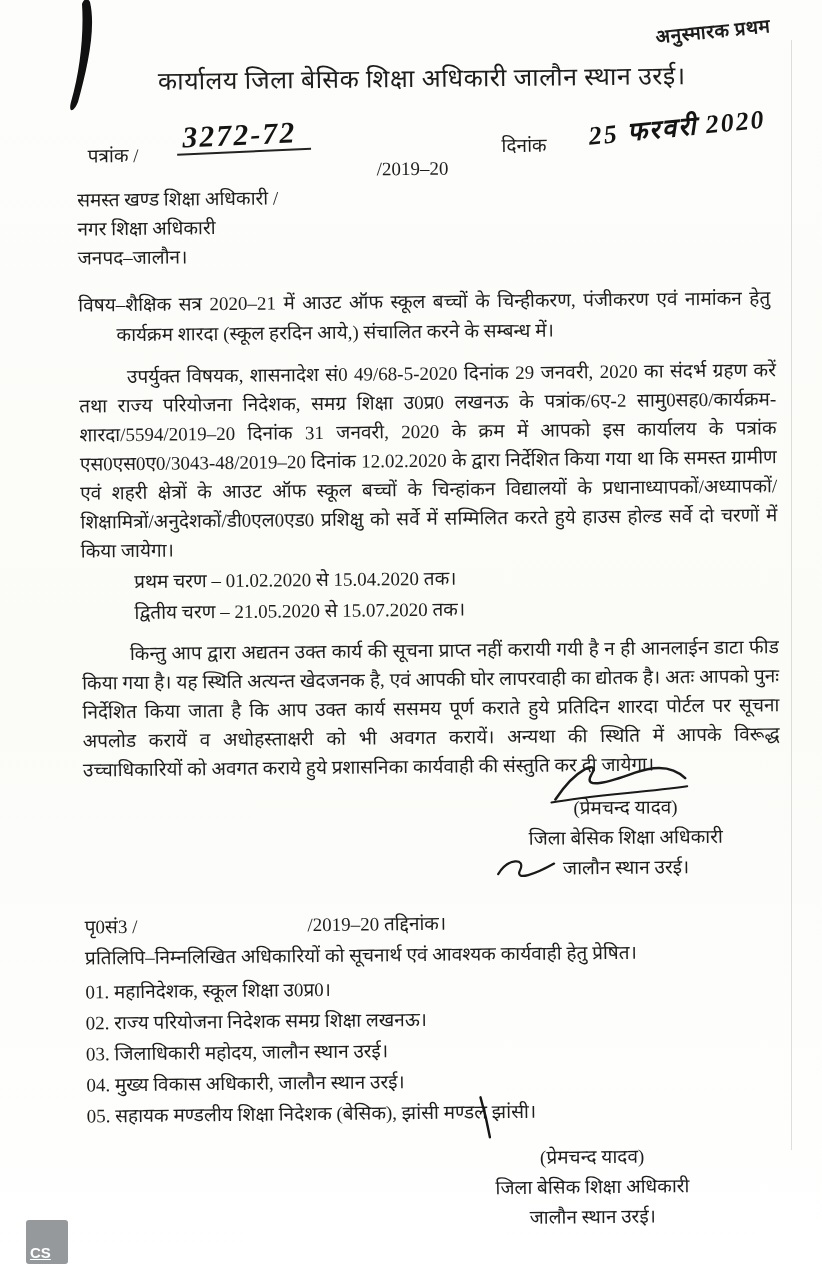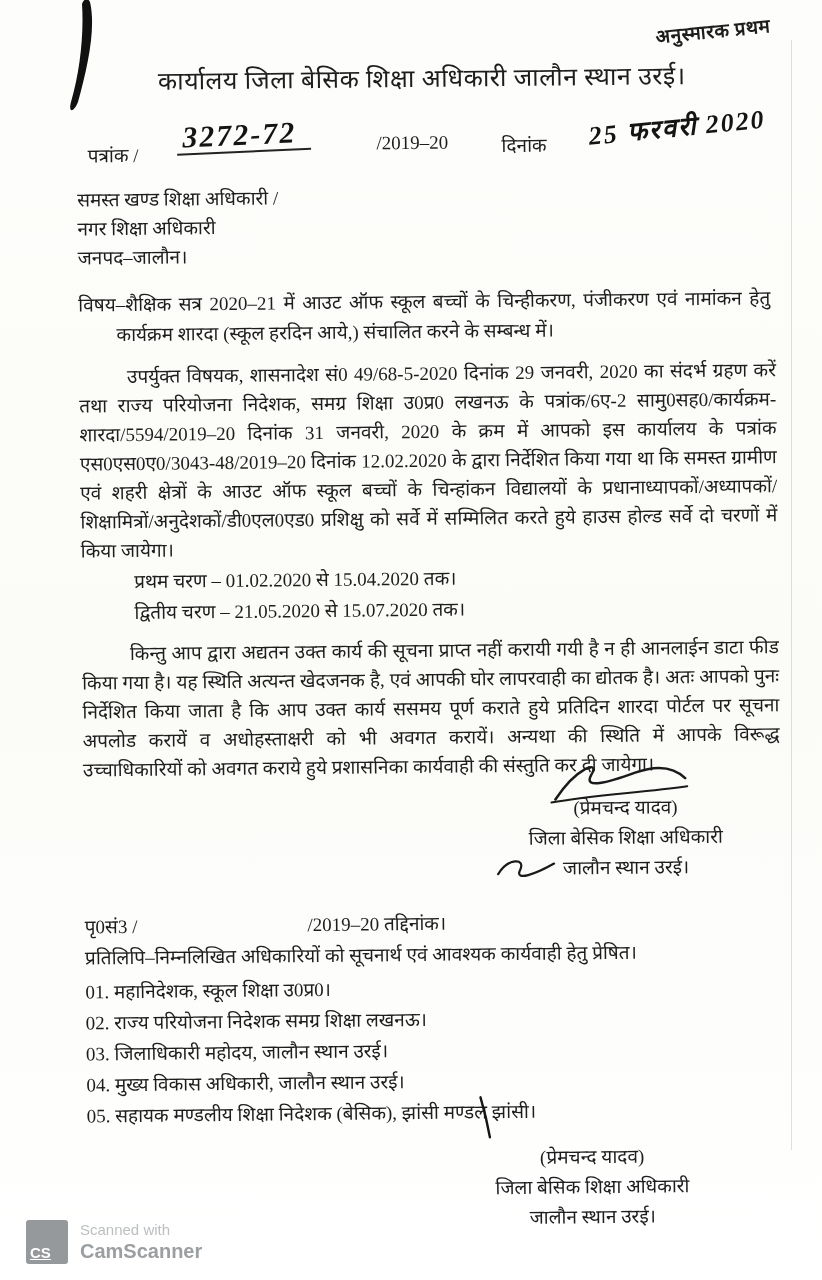--- a/index.html
+++ b/index.html
@@ -36,21 +36,21 @@
   }
   
   .meta-row { position:relative; margin:32px 50px 0 75px; height:46px; }
   .meta-patrank { position:absolute; left:11px; top:10px; }
   .meta-number {
     position:absolute; left:100px; top:-10px;
     font-size:30px; font-style:italic; font-weight:600; letter-spacing:2px;
     border-bottom:2px solid #232323; padding:0 14px 2px 6px;
     transform:rotate(-2deg); color:#141414;
   }
-  .meta-year { position:absolute; left:300px; top:0; }
+  .meta-year { position:absolute; left:300px; top:26px; }
   .meta-dinank { position:absolute; left:425px; top:4px; }
   .meta-date {
     position:absolute; left:512px; top:-12px;
     font-size:26px; font-style:italic; font-weight:600; letter-spacing:2px;
     transform:rotate(-5deg); color:#141414; white-space:nowrap;
   }
   .addressee { margin:8px 50px 0 75px; }
   .addressee div { line-height:29px; }
   .subject {
     margin:18px 55px 0 75px; line-height:30px;
@@ -164,19 +164,15 @@
       </span>
       <div>(प्रेमचन्द यादव)</div>
       <div>जिला बेसिक शिक्षा अधिकारी</div>
       <div>जालौन स्थान उरई।</div>
     </div>
 
   </div>
 
   <div class="footer">
     <div class="cs-logo">CS</div>
-    <div class="footer-text">
-      <span class="footer-line1">Scanned with</span>
-      <span class="footer-line2">CamScanner</span>
-    </div>
   </div>
 
 </div>
 
 </body></html>

